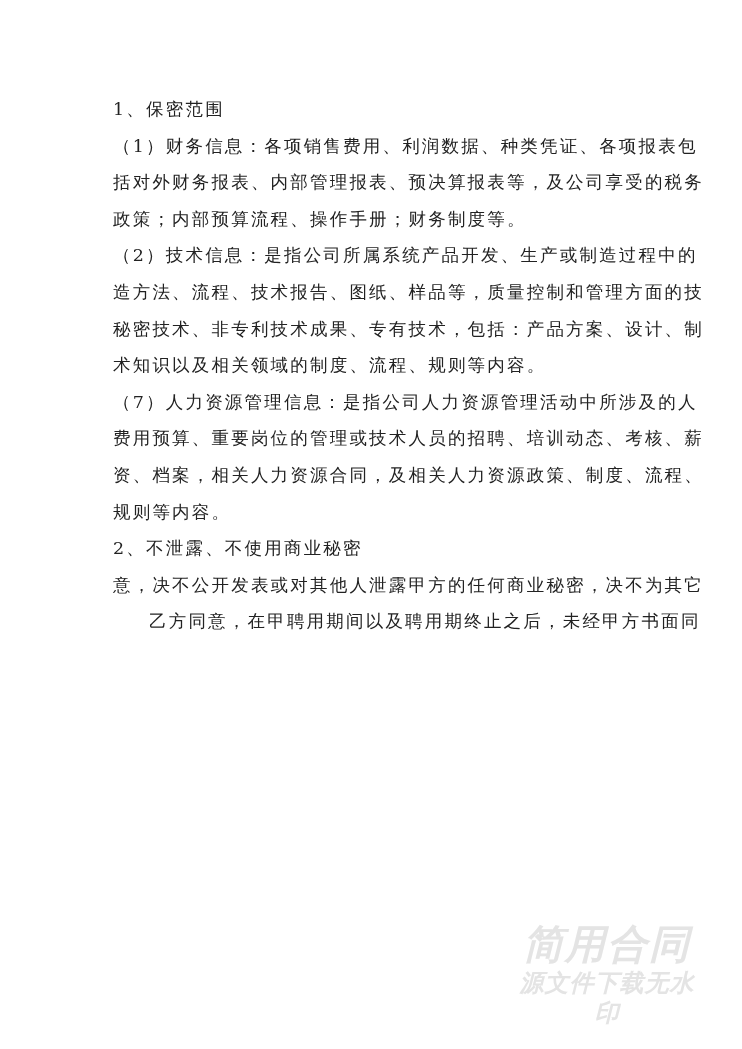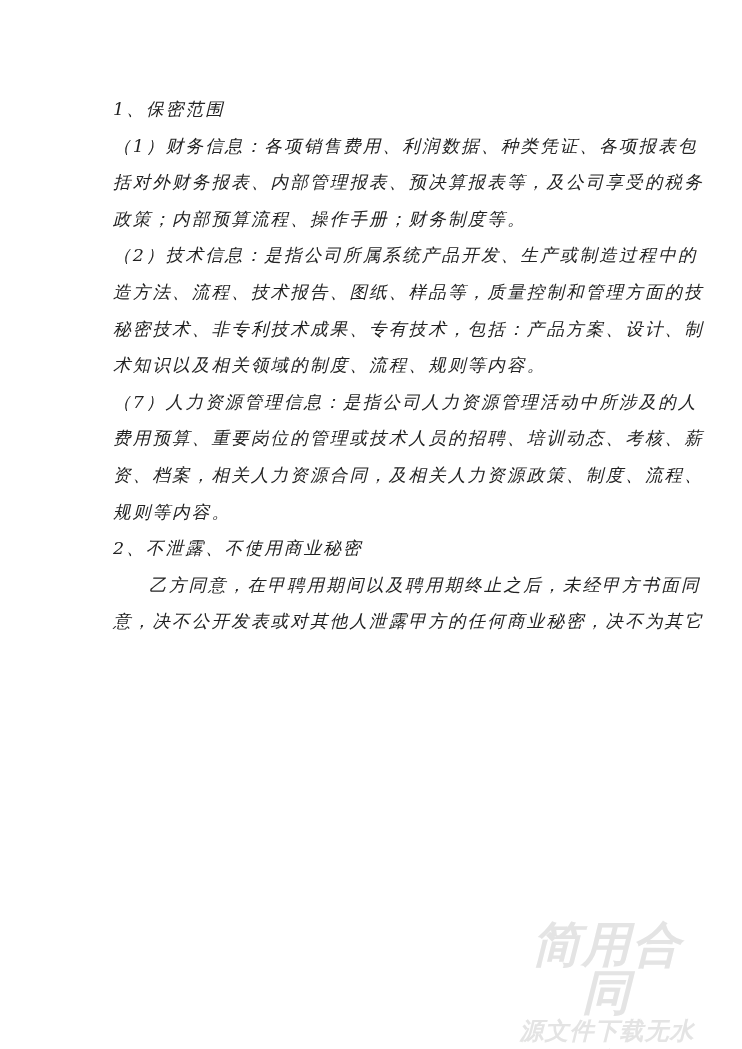--- a/index.html
+++ b/index.html
@@ -1,29 +1,29 @@
 <!DOCTYPE html>
 <html><head>
   <meta charset="utf-8">
   <style>
     html, body { margin: 0; padding: 0; background: #ffffff; }
     body { width: 742px; height: 1049px; position: relative; overflow: hidden; }
     .page {
       position: absolute; left: 113px; top: 94px; width: 486px;
       font-family: "DejaVu Serif", "Liberation Serif", serif;
-      font-size: 17.5px; color: #222; letter-spacing: 2.2px; font-style: italic;
+      font-size: 17.5px; color: #222; letter-spacing: 2.2px;
     }
     .line { height: 36.6px; line-height: 30px; white-space: nowrap; }
     .indent { padding-left: 36px; }
     .watermark {
       position: absolute; left: 512px; top: 920px; width: 190px;
       font-family: "DejaVu Sans", "Liberation Sans", sans-serif;
       color: #e4e4e4; font-weight: bold; font-style: italic; text-align: center;
     }
-    .wm-main { font-size: 48px; letter-spacing: 2px; line-height: 48px; }
+    .wm-main { font-size: 40px; letter-spacing: 2px; line-height: 48px; }
     .wm-sub { font-size: 24px; letter-spacing: 1px; line-height: 30px; }
   </style>
 </head>
 <body>
 
 <div class="page">
   <div class="line">1、保密范围</div>
 
   <div>
     <div class="line">（1）财务信息：各项销售费用、利润数据、种类凭证、各项报表包</div>
@@ -41,21 +41,21 @@
 
   <div>
     <div class="line">（7）人力资源管理信息：是指公司人力资源管理活动中所涉及的人</div>
     <div class="line">费用预算、重要岗位的管理或技术人员的招聘、培训动态、考核、薪</div>
     <div class="line">资、档案，相关人力资源合同，及相关人力资源政策、制度、流程、</div>
     <div class="line">规则等内容。</div>
   </div>
 
   <div class="line">2、不泄露、不使用商业秘密</div>
   <div>
+    <div class="line">意，决不公开发表或对其他人泄露甲方的任何商业秘密，决不为其它</div>
     <div class="line indent">乙方同意，在甲聘用期间以及聘用期终止之后，未经甲方书面同</div>
-    <div class="line">意，决不公开发表或对其他人泄露甲方的任何商业秘密，决不为其它</div>
   </div>
 </div>
 
 <div class="watermark">
   <div class="wm-main">简用合同</div>
   <div class="wm-sub">源文件下载无水印</div>
 </div>
 
 </body></html>

